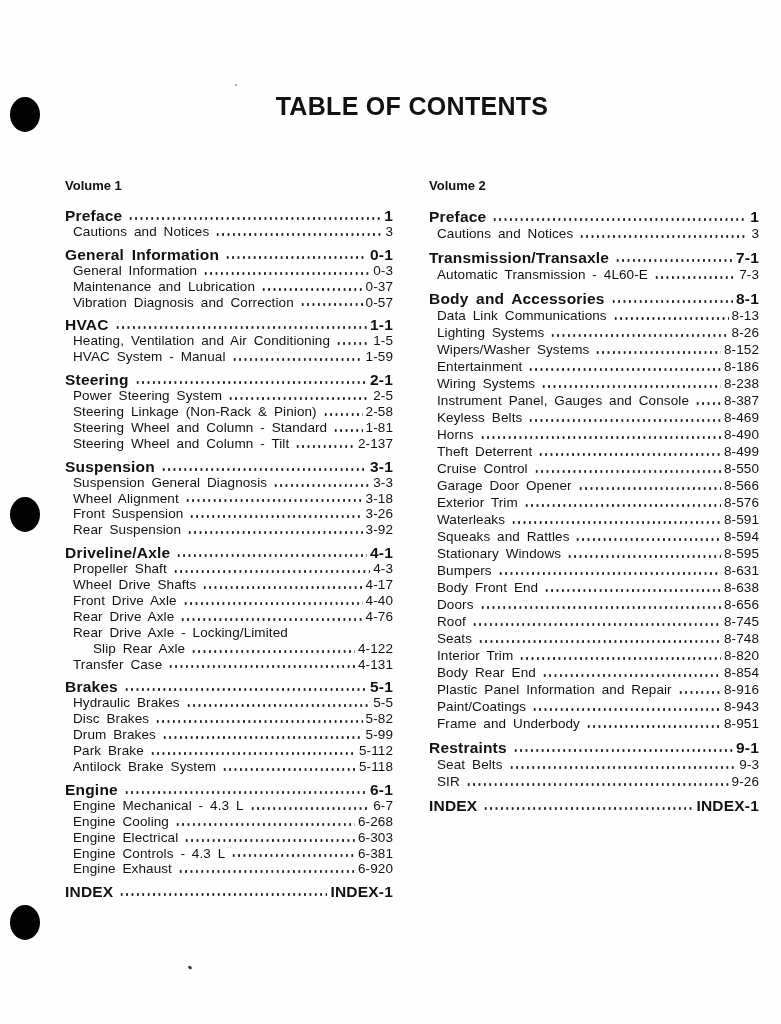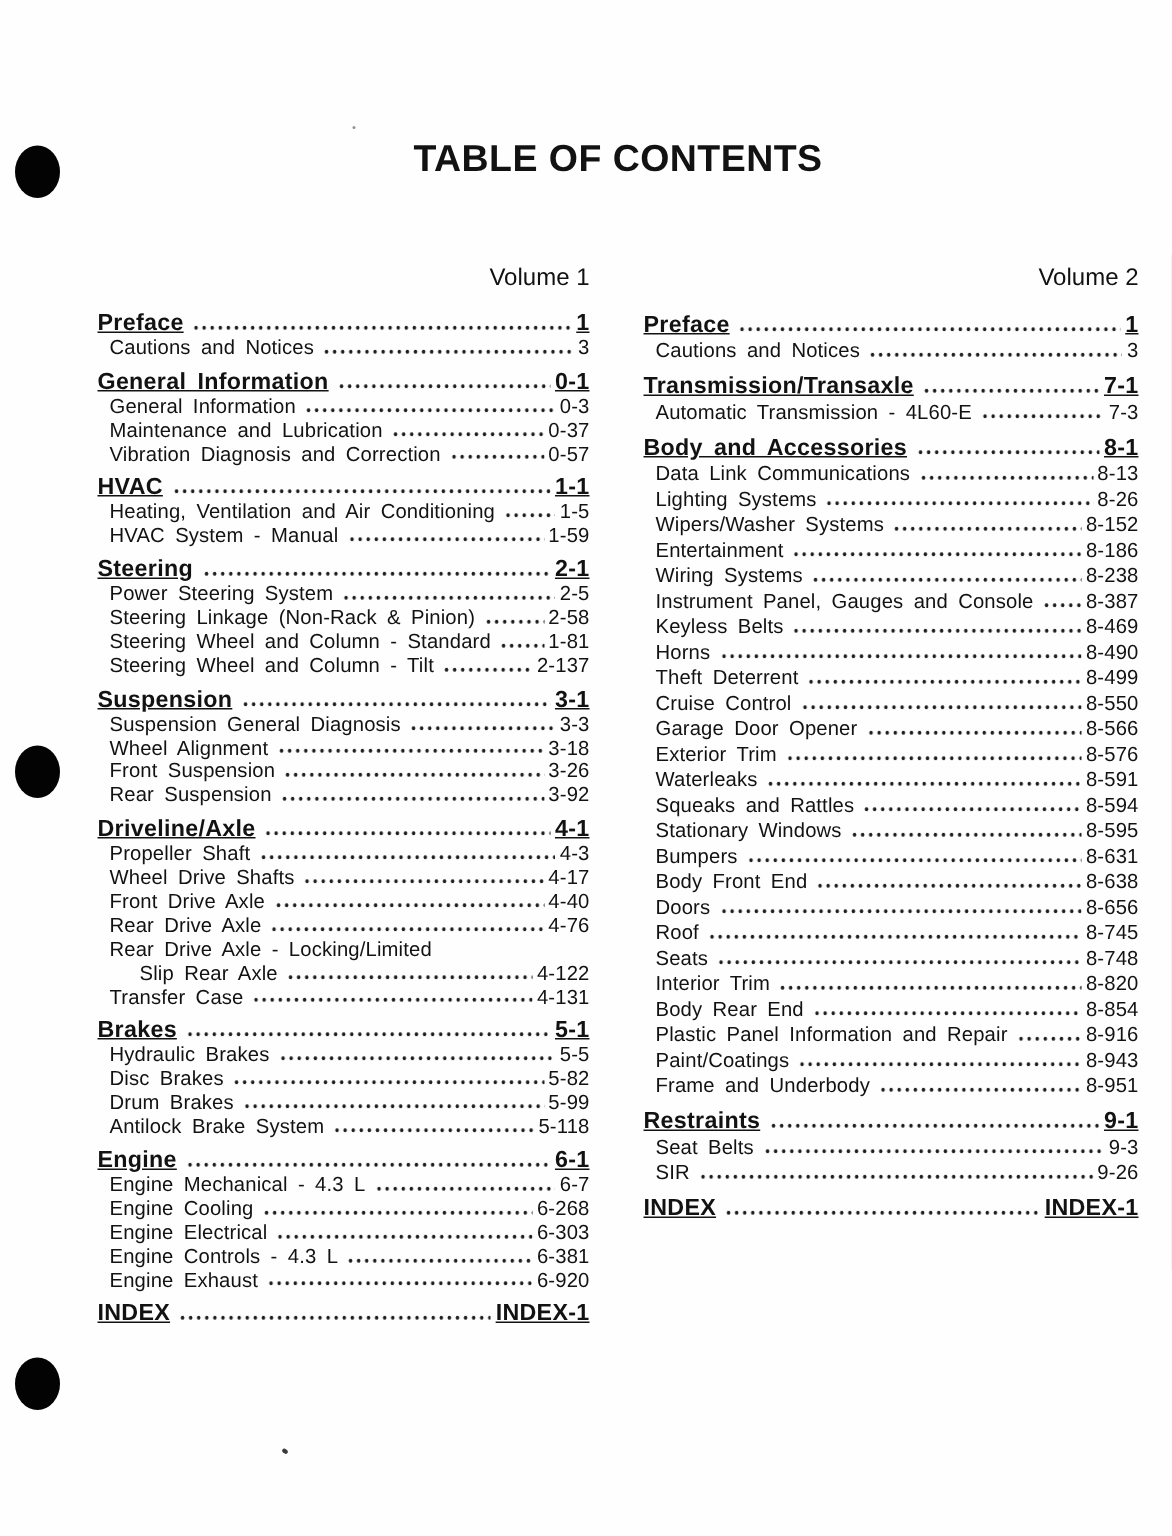--- a/index.html
+++ b/index.html
@@ -49,42 +49,41 @@
     line-height: 29px;
     white-space: nowrap;
   }
   .cols {
     display: flex;
     margin-top: 57px;
   }
   .col-left  { width: 328px; }
   .col-right { width: 330px; margin-left: 36px; }
   .vol-heading {
-    text-align: right;
-    font-weight: normal;
-    font-size: 16px;
+    text-align: left;
+    font-weight: bold;
+    font-size: 13px;
     line-height: 15px;
     margin-bottom: 15px;
   }
   .section { margin-bottom: 7px; }
   .row {
     display: flex;
     align-items: baseline;
     font-size: 13.5px;
     line-height: 15.9px;
     word-spacing: 3px;
     letter-spacing: 0.1px;
     white-space: nowrap;
   }
   .col-right .row { line-height: 17px; }
   .row.bold {
     font-weight: bold;
     font-size: 15.5px;
     letter-spacing: 0.2px;
-    text-decoration: underline;
   }
   .ind1 { padding-left: 8px; }
   .ind2 { padding-left: 28px; }
   .label { flex: 0 0 auto; }
   .leader {
     flex: 1 1 auto;
     min-width: 8px;
     align-self: stretch;
     margin: 0 3px 0 6px;
     background-image: radial-gradient(circle, #1c1c1c 1.05px, rgba(0,0,0,0) 1.35px);
@@ -270,20 +269,25 @@
                 <span class="label">Disc Brakes</span>
                 <span class="leader"></span>
                 <span class="pagenum">5-82</span>
               </div>
               <div class="row ind1">
                 <span class="label">Drum Brakes</span>
                 <span class="leader"></span>
                 <span class="pagenum">5-99</span>
               </div>
               <div class="row ind1">
+                <span class="label">Park Brake</span>
+                <span class="leader"></span>
+                <span class="pagenum">5-112</span>
+              </div>
+              <div class="row ind1">
                 <span class="label">Antilock Brake System</span>
                 <span class="leader"></span>
                 <span class="pagenum">5-118</span>
               </div>
             </div>
             <div class="section">
               <div class="row bold">
                 <span class="label">Engine</span>
                 <span class="leader"></span>
                 <span class="pagenum">6-1</span>

